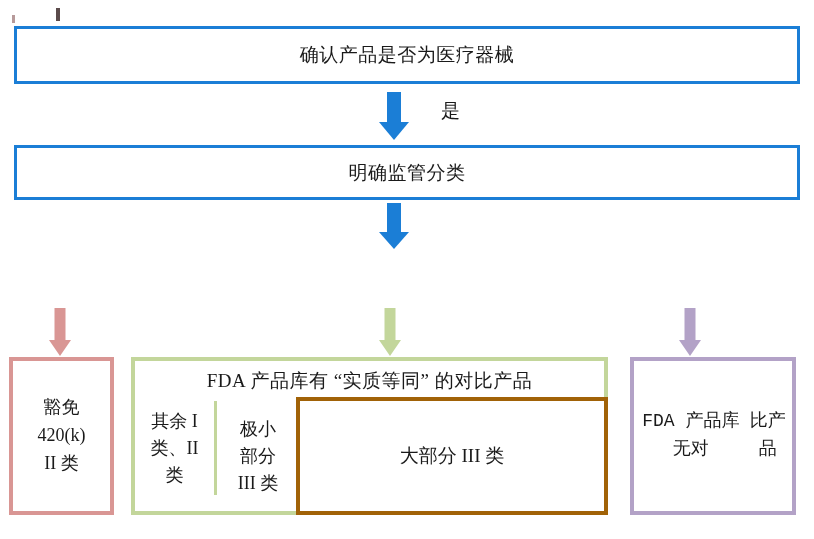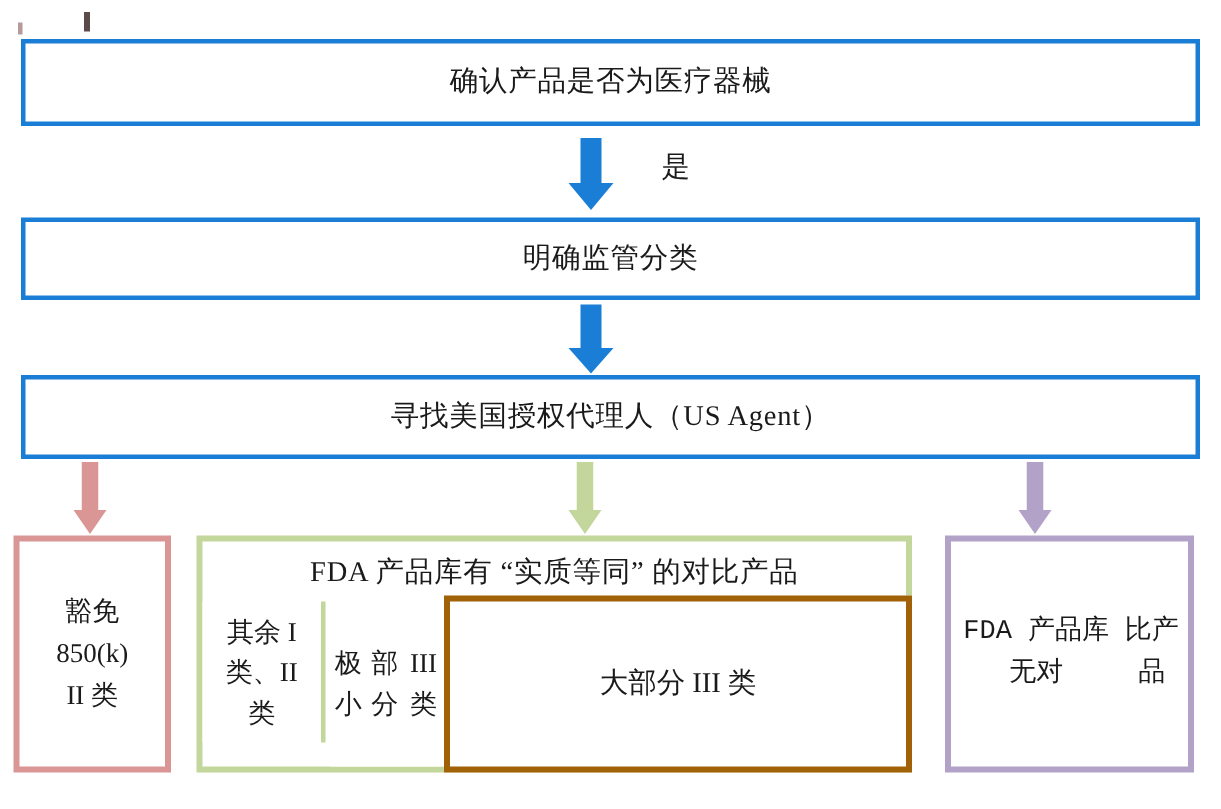--- a/index.html
+++ b/index.html
@@ -144,58 +144,55 @@
 
   <div class="abs node blue-box" style="left:14px; top:145px; width:786px; height:55px;">
     <span class="cell-text">明确监管分类</span>
   </div>
 
   <div class="arrow" style="left:374px; top:203px; width:40px; height:46px;">
     <div class="shaft" style="width:14px; height:30px; background:#1b7ed6;"></div>
     <div class="head" style="border-top:17px solid #1b7ed6;"></div>
   </div>
 
-  <div class="abs node blue-box" style="left:14px; top:250px; width:786px; height:56px;">
-    <span class="cell-text">寻找美国授权代理人（US Agent）</span>
-  </div>
 
   <div class="arrow thin" style="left:44px; top:308px; width:32px; height:48px;">
     <div class="shaft" style="width:11px; height:32px; background:#d99694;"></div>
     <div class="head" style="border-top:16px solid #d99694;"></div>
   </div>
 
   <div class="arrow thin" style="left:374px; top:308px; width:32px; height:48px;">
     <div class="shaft" style="width:11px; height:32px; background:#c3d69b;"></div>
     <div class="head" style="border-top:16px solid #c3d69b;"></div>
   </div>
 
   <div class="arrow thin" style="left:674px; top:308px; width:32px; height:48px;">
     <div class="shaft" style="width:11px; height:32px; background:#b3a2c7;"></div>
     <div class="head" style="border-top:16px solid #b3a2c7;"></div>
   </div>
 
   <div class="abs node leaf pink" style="left:9px; top:357px; width:105px; height:158px; flex-direction:column;text-align:center;">
     <span class="cell-text">豁免</span>
-    <span class="cell-text">850(k)</span>
+    <span class="cell-text">420(k)</span>
     <span class="cell-text">II 类</span>
   </div>
 
   <div class="group-green" style="left:131px; top:357px; width:477px; height:158px;">
 
     <div class="group-green-header" style="height:40px;">
       <span class="cell-text">FDA 产品库有 “实质等同” 的对比产品</span>
     </div>
 
     <div class="subcell divider-right" style="left:0px; top:40px; width:82px; bottom:16px; flex-direction:column;">
       <span class="cell-text">其余 I</span>
       <span class="cell-text">类、II</span>
       <span class="cell-text">类</span>
     </div>
 
-    <div class="subcell" style="left:85px; top:40px; width:76px; bottom:0px; flex-direction:row;">
+    <div class="subcell" style="left:85px; top:40px; width:76px; bottom:0px; flex-direction:column;">
       <span class="cell-text">极小</span>
       <span class="cell-text">部分</span>
       <span class="cell-text">III 类</span>
     </div>
 
     <div class="subcell orange" style="left:161px; top:36px; right:-4px; bottom:-4px;">
       <span class="cell-text">大部分 III 类</span>
     </div>
   </div>
 

